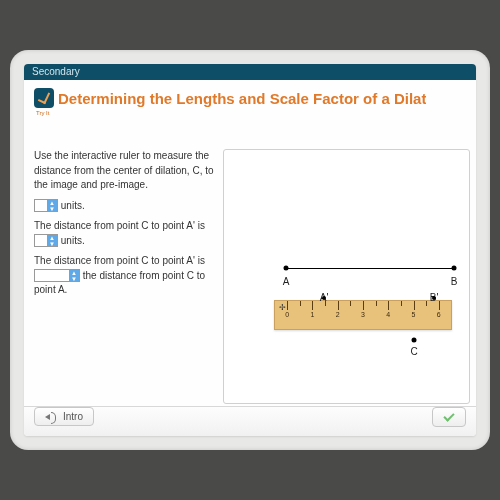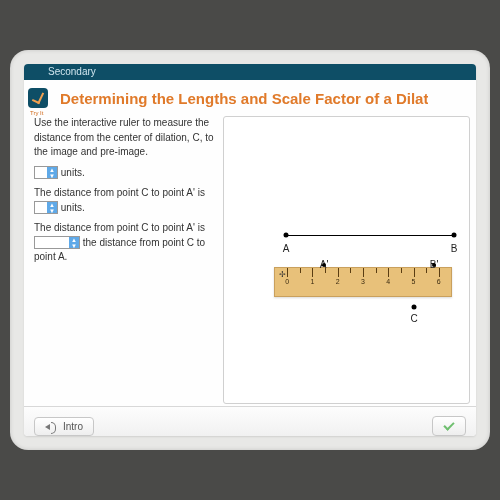--- a/index.html
+++ b/index.html
@@ -29,29 +29,29 @@
     width: 100%;
     overflow: hidden;
     display: flex;
     flex-direction: column;
     box-shadow: 0 1px 2px rgba(0,0,0,.1);
   }
   .topbar {
     background: #0e4e66;
     color: #cfe5ee;
     font-size: 10px;
-    padding: 2px 24px;
+    padding: 2px 8px;
     height: 16px;
     line-height: 12px;
   }
   .header {
-    padding: 8px 10px 4px 4px;
+    padding: 8px 10px 4px 10px;
     display: flex;
     align-items: center;
-    gap: 12px;
+    gap: 4px;
   }
   .tryit-icon {
     width: 20px; height: 20px;
     background: #0e4e66;
     border-radius: 4px;
     position: relative;
   }
   .tryit-icon::after {
     content: "";
     position: absolute;
@@ -74,20 +74,21 @@
     font-weight: bold;
     font-size: 15px;
     white-space: nowrap;
     overflow: hidden;
   }
   .content {
     flex: 1;
     display: flex;
     gap: 6px;
     padding: 4px 6px 2px 10px;
+    margin-top: 33px;
   }
   .instructions {
     flex: 0 0 42%;
     font-size: 10px;
     color: #333;
     line-height: 1.45;
   }
   .instructions p { margin-bottom: 6px; }
   .numfield {
     display: inline-block;
@@ -138,21 +139,21 @@
   }
   .ticks { position:absolute; top:0; left:12px; right:6px; height:100%; }
   .tick { position:absolute; top:0; width:1px; background:#5a3d12; }
   .tick.major { height:9px; }
   .tick.minor { height:5px; }
   .tnum { position:absolute; top:10px; font-size:7px; color:#3a2a0f; transform:translateX(-50%); }
   .footer {
     height: 30px;
     border-top: 1px solid #d8d8d8;
     background: linear-gradient(#fdfdfd,#f1f1f1);
-    display:flex; align-items:flex-end; justify-content:space-between;
+    display:flex; align-items:flex-start; justify-content:space-between;
     padding: 0 10px;
   }
   .intro-btn {
     display:flex; align-items:center; gap:6px;
     border:1px solid #c7c7c7; border-radius:4px;
     background: linear-gradient(#fff,#eee);
     padding: 3px 10px;
     font-size:10px; color:#555;
   }
   .sound-icon {

